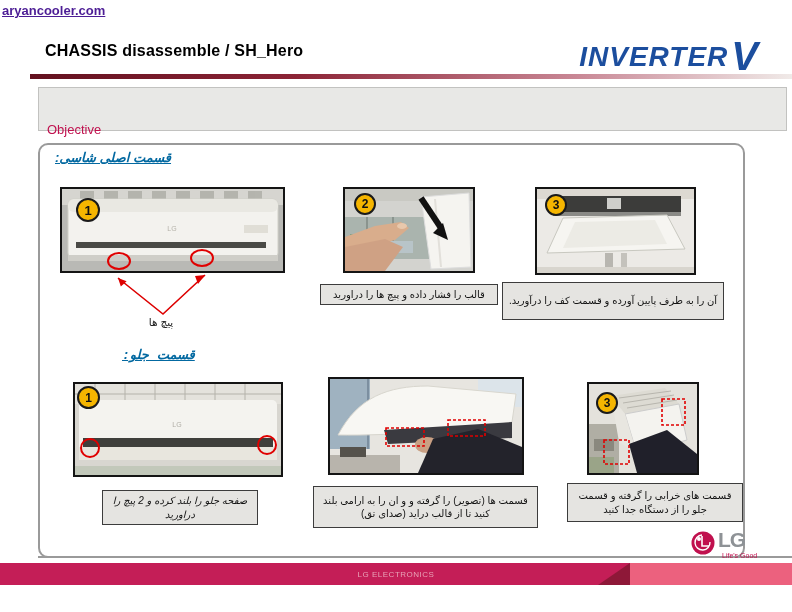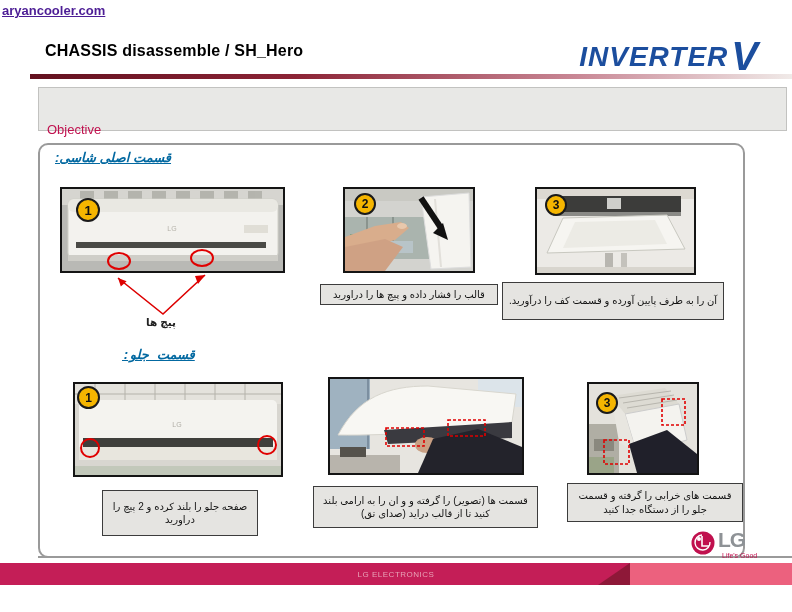--- a/index.html
+++ b/index.html
@@ -104,21 +104,21 @@
       <ellipse cx="140" cy="69" rx="11" ry="8" fill="none" stroke="#e00000" stroke-width="2"></ellipse>
     </svg>
     <div class="abs badge" style="left:14px;top:9px;width:24px;height:24px;">1</div>
   </div>
 
   <svg class="abs" style="left:98px;top:272px;width:130px;height:46px;" viewBox="0 0 130 46">
     <polyline points="20,6 65,42 107,3" fill="none" stroke="#dd0000" stroke-width="1.6"></polyline>
     <polygon points="20,6 29,8 24,14" fill="#dd0000" transform="rotate(8 20 6)"></polygon>
     <polygon points="107,3 100,12 97,4" fill="#dd0000"></polygon>
   </svg>
-  <div class="abs ann-label" style="left:125px;top:316px;width:72px;font-weight:bold;">پیچ ها</div>
+  <div class="abs ann-label" style="left:125px;top:316px;width:72px;">پیچ ها</div>
 
   <div class="abs fig" style="left:343px;top:187px;width:132px;height:86px;">
     <svg viewBox="0 0 128 82" preserveAspectRatio="none">
       <rect x="0" y="0" width="128" height="82" fill="#d3d3cf"></rect>
       <rect x="0" y="0" width="128" height="12" fill="#c9c9c3"></rect>
       <rect x="0" y="28" width="88" height="42" fill="#aab4ae"></rect>
       <line x1="22" y1="28" x2="22" y2="70" stroke="#8a948e" stroke-width="2"></line>
       <line x1="48" y1="28" x2="48" y2="70" stroke="#8a948e" stroke-width="2"></line>
       <rect x="5" y="45" width="25" height="18" fill="#7fa08a"></rect>
       <rect x="40" y="52" width="28" height="12" fill="#b8c4c8"></rect>
@@ -169,21 +169,21 @@
       <rect x="4" y="16" width="198" height="60" rx="5" fill="#f4f3ef"></rect>
       <text x="102" y="43" font-size="7" fill="#b0aea6" text-anchor="middle">LG</text>
       <rect x="8" y="54" width="190" height="9" fill="#3f3f3b"></rect>
       <rect x="4" y="63" width="198" height="13" fill="#e8e6de"></rect>
       <rect x="0" y="82" width="206" height="9" fill="#c2c8ba"></rect>
       <circle cx="15" cy="64" r="9" fill="none" stroke="#e00000" stroke-width="2"></circle>
       <circle cx="192" cy="61" r="9" fill="none" stroke="#e00000" stroke-width="2"></circle>
     </svg>
     <div class="abs badge" style="left:2px;top:2px;width:23px;height:23px;font-size:12px;">1</div>
   </div>
-  <div class="abs caption" style="left:102px;top:490px;width:156px;height:46px;">صفحه جلو را بلند کرده و 2 پیچ را دراورید</div>
+  <div class="abs caption" style="left:102px;top:490px;width:156px;height:35px;font-style:italic;">صفحه جلو را بلند کرده و 2 پیچ را دراورید</div>
 
   <div class="abs fig" style="left:328px;top:377px;width:196px;height:98px;">
     <svg viewBox="0 0 192 94" preserveAspectRatio="none">
       <rect x="0" y="0" width="192" height="94" fill="#e7e5e0"></rect>
       <rect x="0" y="0" width="40" height="70" fill="#9fb2c0"></rect>
       <line x1="38" y1="0" x2="38" y2="70" stroke="#7c8fa0" stroke-width="2"></line>
       <rect x="148" y="0" width="44" height="28" fill="#dce4ea"></rect>
       <rect x="0" y="76" width="70" height="18" fill="#b8b4ac"></rect>
       <rect x="10" y="68" width="26" height="10" fill="#55524c"></rect>
       <path d="M8,56 C28,18 58,7 98,7 L186,15 L182,43 C138,51 58,57 8,56 Z" fill="#f8f7f3" stroke="#d8d6ce"></path>

